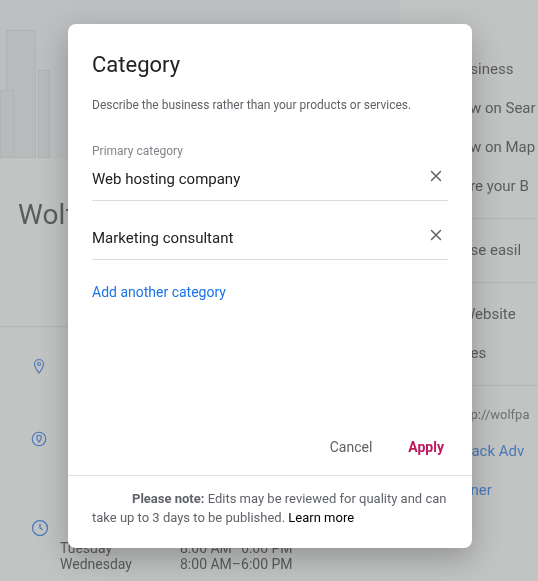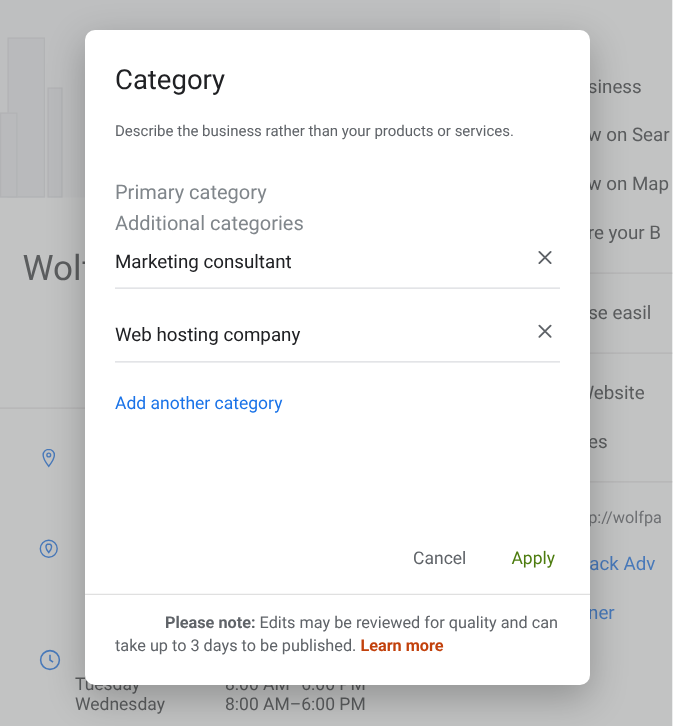--- a/index.html
+++ b/index.html
@@ -40,21 +40,21 @@
     left: 68px; top: 24px;
     width: 404px; height: 524px;
     background: #fff;
     border-radius: 8px;
     box-shadow: 0 10px 30px rgba(0,0,0,0.25);
     display:flex; flex-direction:column;
   }
   .dialog-body { padding: 28px 24px 0 24px; flex:1; overflow:hidden;}
   .dialog-title { font-size: 22px; font-weight: 400; color:#202124; margin-bottom: 20px;}
   .dialog-desc { font-size: 12px; color:#5f6368; line-height:1.45; margin-bottom: 30px;}
-  .field-label { font-size: 16px; color:#80868b; margin-bottom: 6px;}
+  .field-label { font-size: 12px; color:#80868b; margin-bottom: 6px;}
   .field-val { font-size: 15px; color:#202124; padding-bottom: 6px; border-bottom:1px solid #dadce0; margin-bottom: 28px;}
   .additional-row {
     display:flex; align-items:center;
     border-bottom:1px solid #dadce0;
     padding: 0 0 6px 0;
     margin-bottom: 22px;
   }
   .additional-row > div { flex:1; font-size:15px; color:#202124;}
   .additional-rows-wrap { margin-bottom: 2px; }
   .remove-btn {
@@ -65,31 +65,31 @@
   .remove-btn svg { width:18px; height:18px; }
   .add-link { color:#1a73e8; font-size:14px; cursor:pointer; display:inline-block; }
 
   .dialog-actions {
     display:flex; justify-content:flex-end; gap: 28px;
     padding: 16px 24px 14px;
     margin-left: 28px;
   }
   .btn-text { background:none; border:none; font-size:14px; cursor:pointer; font-family:inherit; padding:6px 4px;}
   .btn-cancel { color:#5f6368; }
-  .btn-apply { color:#4d7c0f; font-weight:400;}
+  .btn-apply { color:#be185d; font-weight:700;}
 
   .dialog-note {
     border-top:1px solid #e0e0e0;
     padding: 14px 24px 20px;
     font-size: 13px;
     color:#5f6368;
     line-height:1.45;
   }
   .dialog-note b { font-weight:700; color:#5f6368;padding-left:40px;}
-  .dialog-note a { color:#c2410c; text-decoration:none; cursor:pointer;font-weight:bold;}
+  .dialog-note a { color:#000000; text-decoration:none; cursor:pointer;}
 
   .pin-svg { width:18px; height:18px; display:block; fill:none; stroke:#1a73e8; stroke-width:1.5;}
   .clock-svg { width:20px; height:20px; display:block; fill:none; stroke:#1a73e8; stroke-width:1.5;}
 </style>
 </head>
 <body>
 
 <div class="bg">
   <div class="bg-header-img">
     <div class="bg-building" style="left:6px; top:30px; width:30px; height:128px;"></div>
@@ -147,32 +147,31 @@
 
 <div class="scrim"></div>
 
 <div class="dialog">
   <div class="dialog-body">
     <div class="dialog-title">Category</div>
     <div class="dialog-desc">Describe the business rather than your products or services.</div>
 
     <div class="field-label">Primary category</div>
 
-    <div class="field-label">Additional categories</div>
     <div id="additional-wrap" class="additional-rows-wrap">
         <div class="additional-row">
-          <div>Marketing consultant</div>
+          <div>Web hosting company</div>
           <button class="remove-btn">
             <svg viewBox="0 0 24 24">
               <path d="M6 6l12 12M18 6L6 18" stroke="#5f6368" stroke-width="2" fill="none" stroke-linecap="round"></path>
             </svg>
           </button>
         </div>
         <div class="additional-row">
-          <div>Web hosting company</div>
+          <div>Marketing consultant</div>
           <button class="remove-btn">
             <svg viewBox="0 0 24 24">
               <path d="M6 6l12 12M18 6L6 18" stroke="#5f6368" stroke-width="2" fill="none" stroke-linecap="round"></path>
             </svg>
           </button>
         </div>
       </div>
 
     <span class="add-link">Add another category</span>
   </div>

